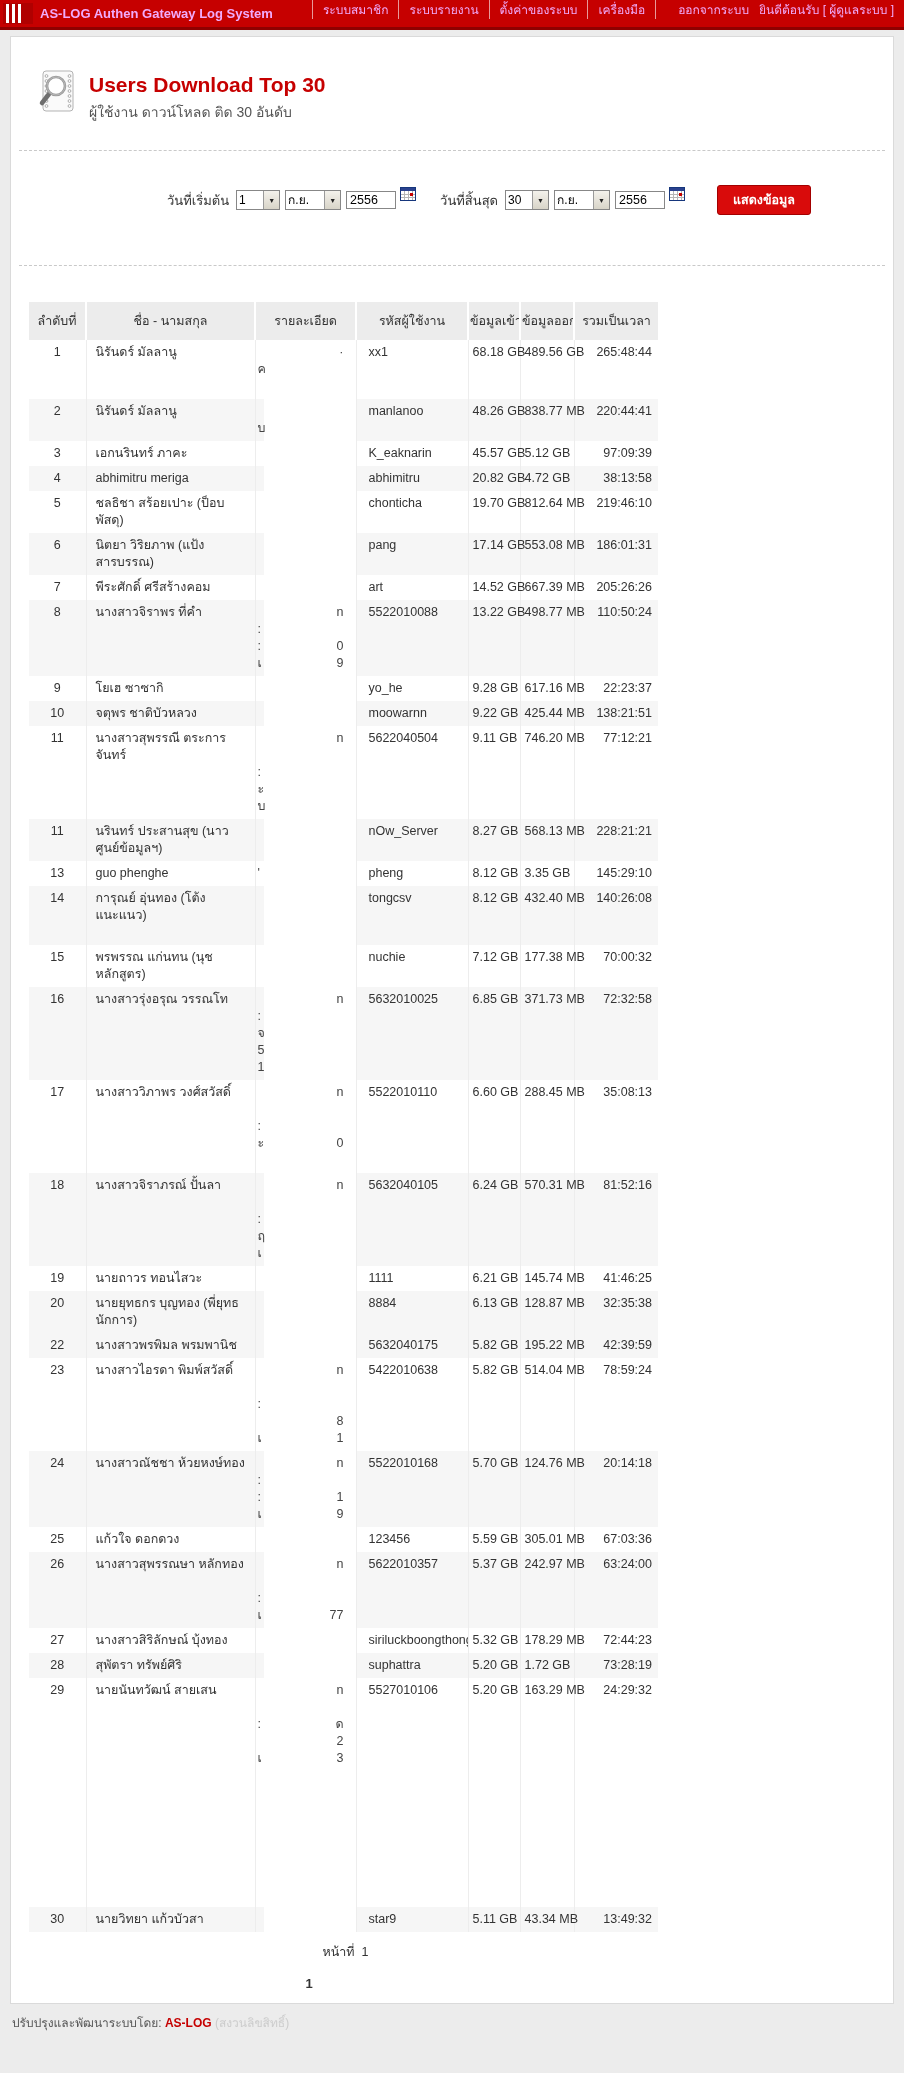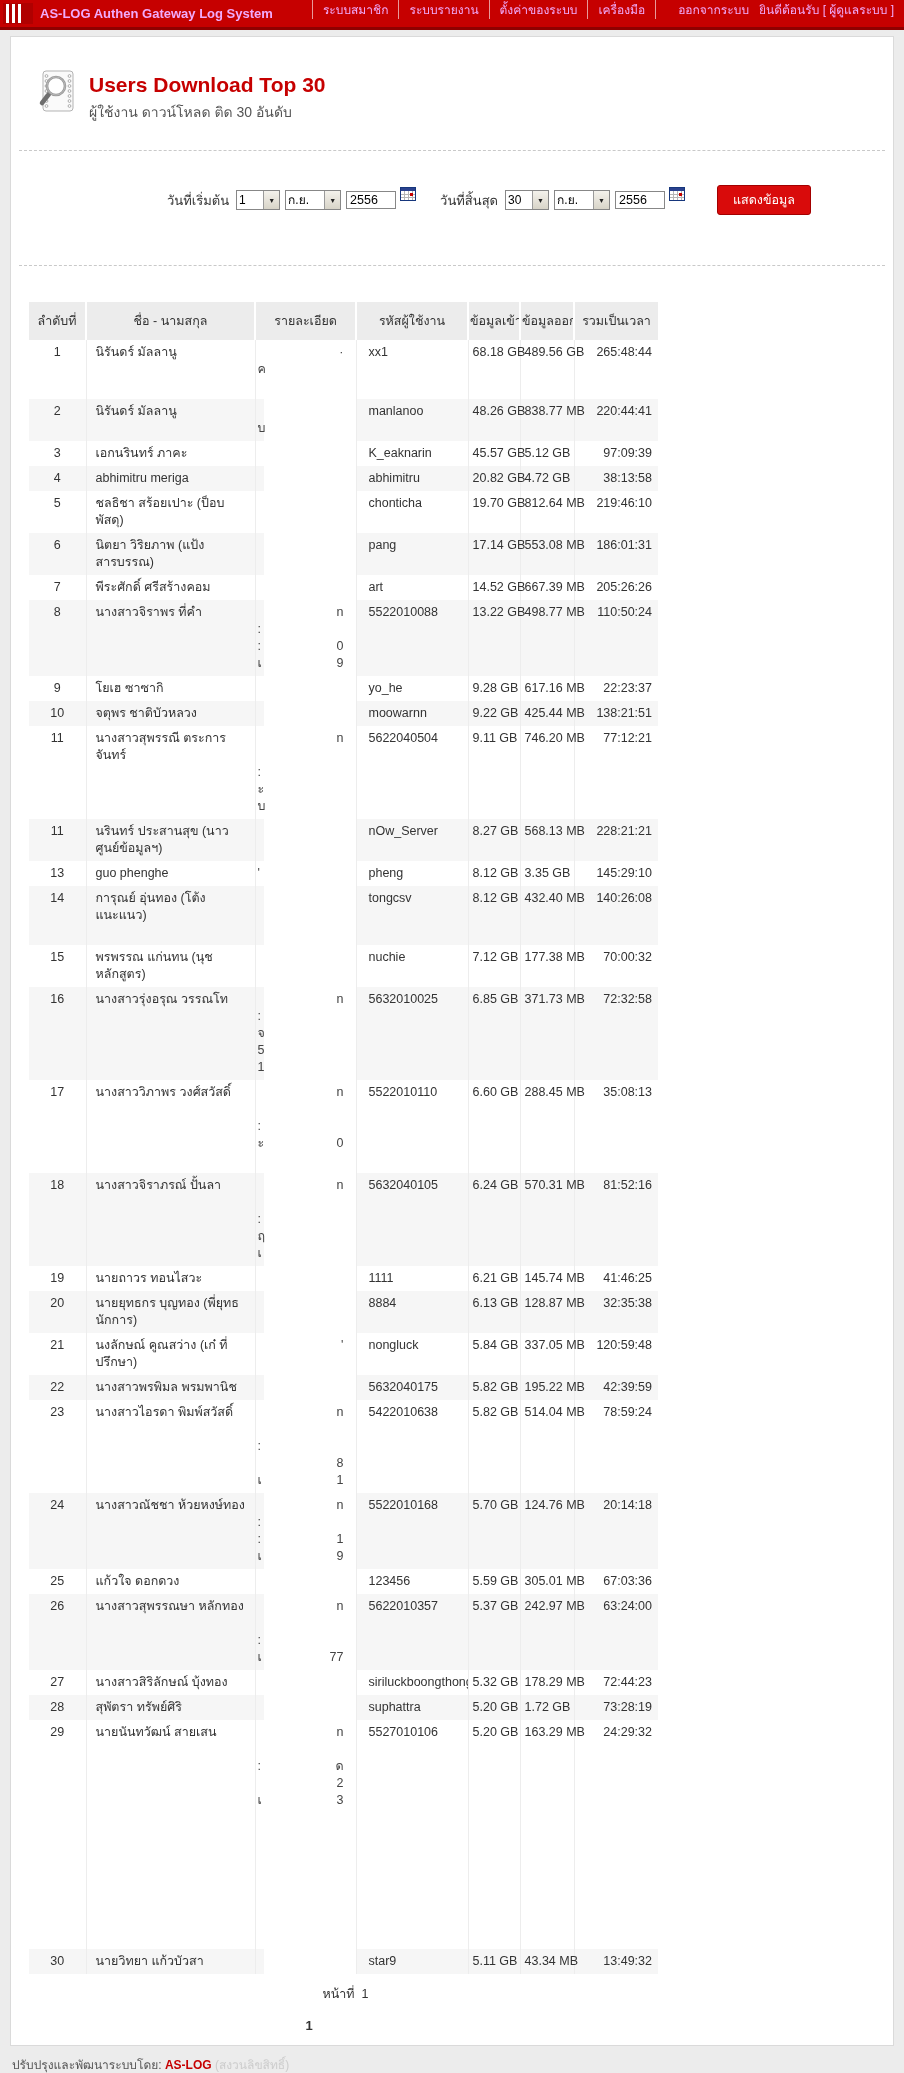--- a/index.html
+++ b/index.html
@@ -45,21 +45,21 @@
   .sel select{ border:0; appearance:none; -webkit-appearance:none; background:#fff;
         font-size:12px; padding:0 2px; outline:none; font-family:inherit; }
   .sel .btn{ width:15px; background:linear-gradient(#f4f2ec,#d8d4c8); border-left:1px solid #9a9a9a;
         display:flex; align-items:center; justify-content:center; font-size:7px; color:#222; }
   .sel.day select{ width:26px; }
   .sel.mon select{ width:38px; }
   .year{ width:42px; height:16px; border:1px solid #878787; font-size:12.5px; padding:0 3px;
          font-family:inherit; }
   .cal{ margin:-10px 6px 0 4px; cursor:pointer; flex:none; }
   .endlabel{ margin-left:18px; }
-  .showbtn{ background:#d90b0b; color:#fff; font-weight:normal; font-size:12.5px;
+  .showbtn{ background:#d90b0b; color:#fff; font-weight:bold; font-size:12.5px;
         border:1px solid #a30000; border-radius:3px; padding:4px 15px; margin-left:26px;
         cursor:pointer; font-family:inherit; }
   
   table.rpt{ border-collapse:collapse; table-layout:fixed; margin:36px 0 0 10px; width:629px; }
   .rpt th{ background:#ececec; font-weight:normal; color:#333; font-size:12.5px;
         padding:9px 1px; border-left:2px solid #fff; white-space:nowrap; overflow:hidden; }
   .rpt th:first-child{ border-left:0; }
   .rpt td{ padding:4px; line-height:17px; vertical-align:top; font-size:12.5px;
         border-left:1px solid #ededed; }
   .rpt td:first-child{ border-left:0; }
@@ -588,41 +588,20 @@
       <td class="name">นายยุทธกร บุญทอง (พี่ยุทธ นักการ)</td>
       <td class="details">
         <span class="doverlay"></span>
         <div class="dfrags"></div>
       </td>
       <td class="user">8884</td>
       <td class="r">6.13 GB</td>
       <td class="r">128.87 MB</td>
       <td class="r">32:35:38</td>
     </tr>
-        <tr>
-      <td class="c">21</td>
-      <td class="name">นงลักษณ์ คูณสว่าง (เก๋ ที่ปรึกษา)</td>
-      <td class="details">
-        <span class="doverlay"></span>
-        <div class="dfrags">
-              <div class="dline">
-                <span></span>
-                <span>'</span>
-              </div>
-              <div class="dline">
-                <span></span>
-                <span></span>
-              </div>
-            </div>
-      </td>
-      <td class="user">nongluck</td>
-      <td class="r">5.84 GB</td>
-      <td class="r">337.05 MB</td>
-      <td class="r">120:59:48</td>
-    </tr>
         <tr class="alt">
       <td class="c">22</td>
       <td class="name">นางสาวพรพิมล พรมพานิช</td>
       <td class="details">
         <span class="doverlay"></span>
         <div class="dfrags"></div>
       </td>
       <td class="user">5632040175</td>
       <td class="r">5.82 GB</td>
       <td class="r">195.22 MB</td>

